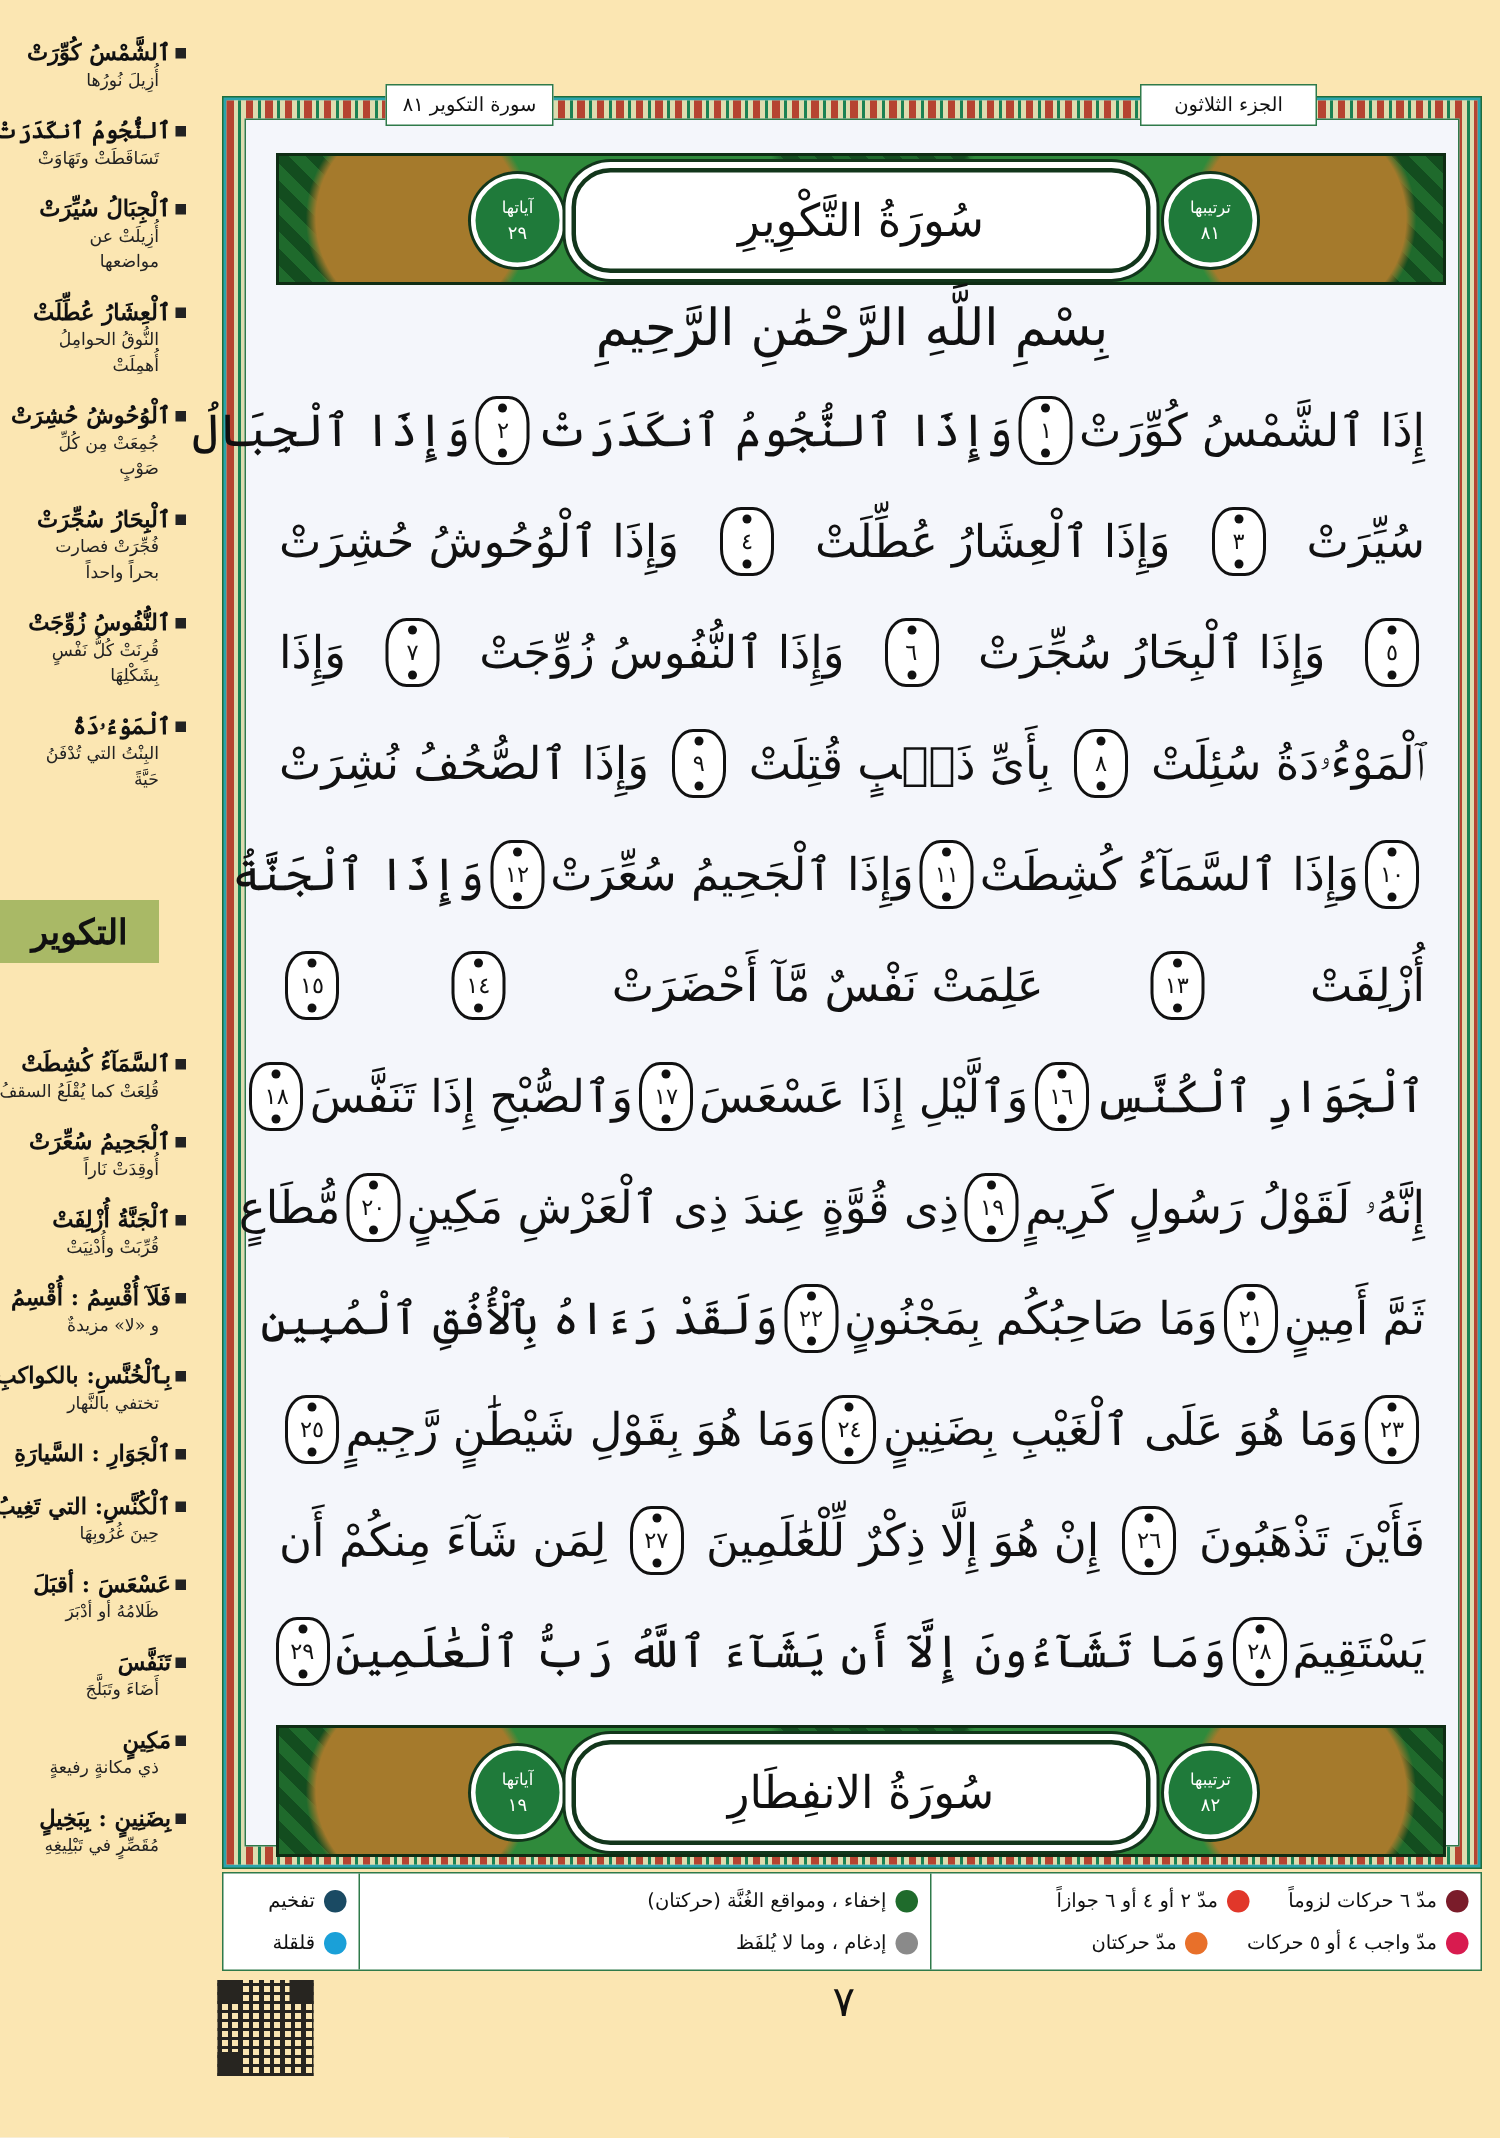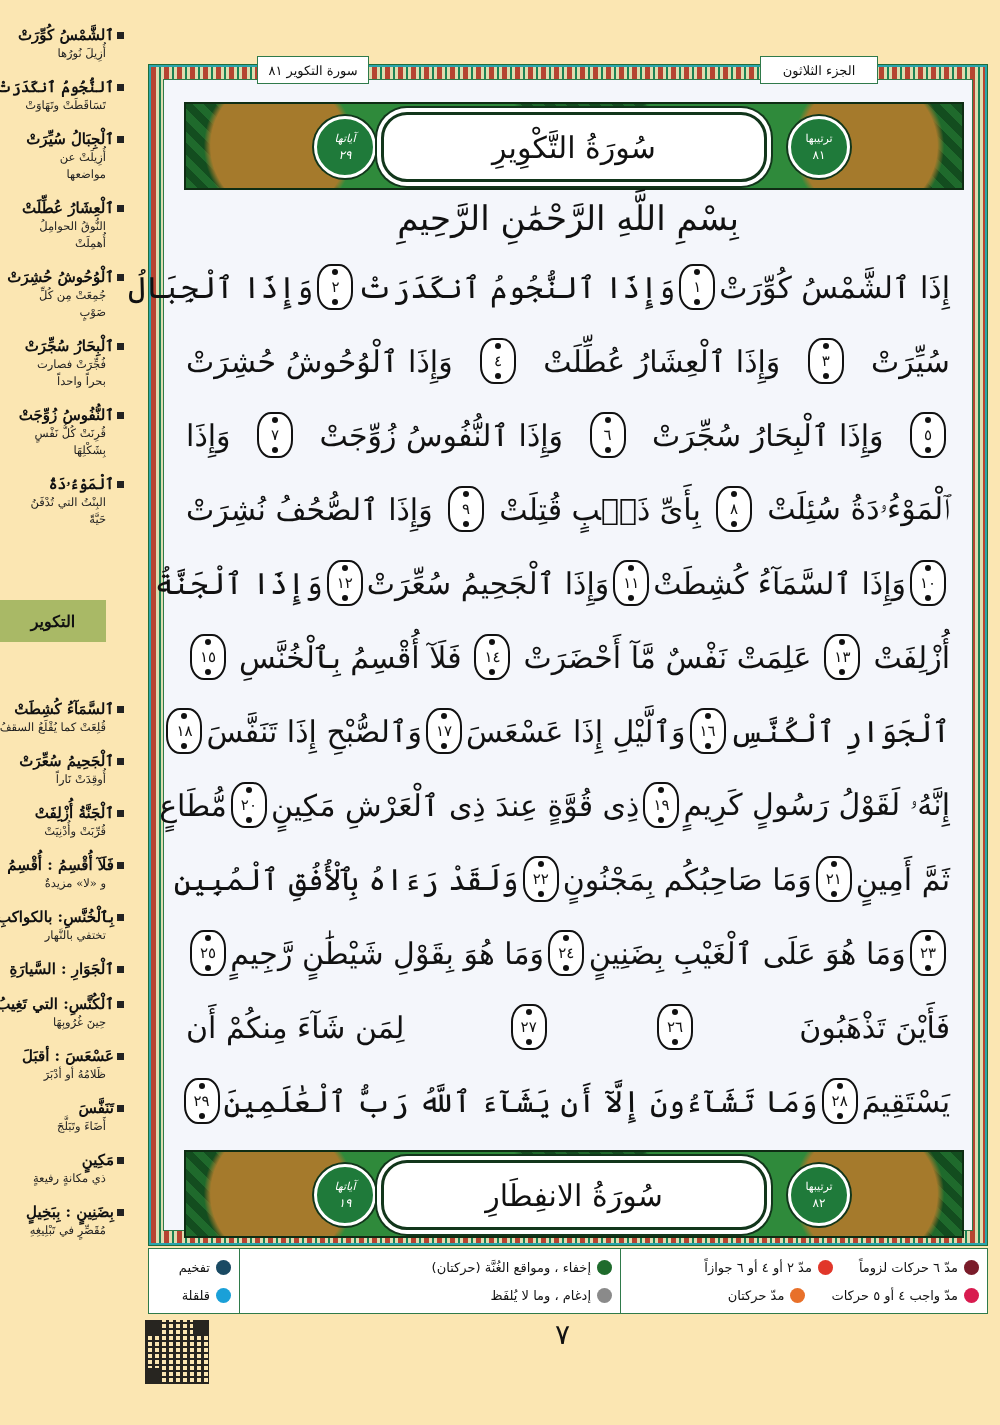--- a/index.html
+++ b/index.html
@@ -22,21 +22,21 @@
     gap:3px; white-space:nowrap;
   }
   .gl-bullet { width:7px; height:7px; background:#222; display:inline-block; flex:0 0 7px; }
   .gl-def {
     font-family:"DejaVu Serif", serif; font-size:11.5px; line-height:17px;
     padding-right:18px; color:#222;
   }
   .gl-tab {
     position:absolute; left:0; top:600px; width:106px; height:42px;
     background:#a9b966; display:flex; align-items:center; justify-content:center;
-    font-family:"DejaVu Serif", serif; font-weight:bold; font-size:16px; direction:rtl;
+    font-family:"DejaVu Serif", serif; font-weight:bold; font-size:23px; direction:rtl;
   }
   
   .frame {
     position:absolute; left:148px; top:64px; width:838px; height:1180px;
     background:#2aa4ad;
     border:1px solid #1e6d3a;
   }
   .frame::before {
     content:""; position:absolute; inset:2px;
     background:
@@ -75,22 +75,22 @@
     box-shadow:0 0 0 4px #fff, 0 0 0 6px #12361b;
   }
   .medal {
     position:absolute; top:12px; width:56px; height:56px; border-radius:50%;
     background:#1f7a3a; border:3px solid #fff; box-shadow:0 0 0 2px #12361b;
     color:#fff; display:flex; flex-direction:column; align-items:center; justify-content:center;
     font-family:"DejaVu Serif", serif; direction:rtl; line-height:16px;
   }
   .medal .m-lbl { font-size:11px; }
   .medal .m-num { font-size:12px; }
-  .medal-left { left:128px;font-style:italic; }
-  .medal-right { right:112px; }
+  .medal-left { left:128px; }
+  .medal-right { right:124px; }
   .banner-top { top:22px; }
   .banner-bottom { top:1070px; }
 
   
   .basmala {
     position:absolute; left:0; right:0; top:118px; text-align:center;
     font-family:"DejaVu Serif", serif; font-size:34px; direction:rtl;
   }
   .lines { position:absolute; left:22px; right:22px; top:170px; }
   .line {
@@ -339,21 +339,20 @@
         <span class="ayah">١١</span>
         <span class="seg">وَإِذَا ٱلْجَحِيمُ سُعِّرَتْ</span>
         <span class="ayah">١٢</span>
         <span class="seg">وَإِذَا ٱلْجَنَّةُ</span>
       </div>
       <div class="line">
         <span class="seg">أُزْلِفَتْ</span>
         <span class="ayah">١٣</span>
         <span class="seg">عَلِمَتْ نَفْسٌ مَّآ أَحْضَرَتْ</span>
         <span class="ayah">١٤</span>
-        <span class="seg">فَلَآ أُقْسِمُ بِٱلْخُنَّسِ</span>
         <span class="ayah">١٥</span>
       </div>
       <div class="line">
         <span class="seg">ٱلْجَوَارِ ٱلْكُنَّسِ</span>
         <span class="ayah">١٦</span>
         <span class="seg">وَٱلَّيْلِ إِذَا عَسْعَسَ</span>
         <span class="ayah">١٧</span>
         <span class="seg">وَٱلصُّبْحِ إِذَا تَنَفَّسَ</span>
         <span class="ayah">١٨</span>
       </div>
@@ -374,20 +373,21 @@
       <div class="line">
         <span class="ayah">٢٣</span>
         <span class="seg">وَمَا هُوَ عَلَى ٱلْغَيْبِ بِضَنِينٍ</span>
         <span class="ayah">٢٤</span>
         <span class="seg">وَمَا هُوَ بِقَوْلِ شَيْطَٰنٍ رَّجِيمٍ</span>
         <span class="ayah">٢٥</span>
       </div>
       <div class="line">
         <span class="seg">فَأَيْنَ تَذْهَبُونَ</span>
         <span class="ayah">٢٦</span>
+        <span class="seg">إِنْ هُوَ إِلَّا ذِكْرٌ لِّلْعَٰلَمِينَ</span>
         <span class="ayah">٢٧</span>
         <span class="seg">لِمَن شَآءَ مِنكُمْ أَن</span>
       </div>
       <div class="line">
         <span class="seg">يَسْتَقِيمَ</span>
         <span class="ayah">٢٨</span>
         <span class="seg">وَمَا تَشَآءُونَ إِلَّآ أَن يَشَآءَ ٱللَّهُ رَبُّ ٱلْعَٰلَمِينَ</span>
         <span class="ayah">٢٩</span>
       </div>
     </div>

